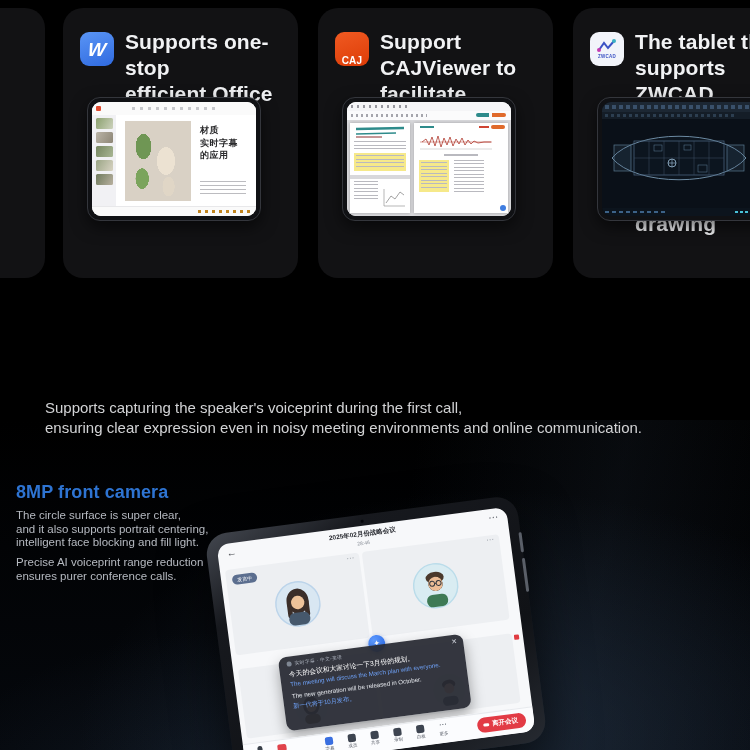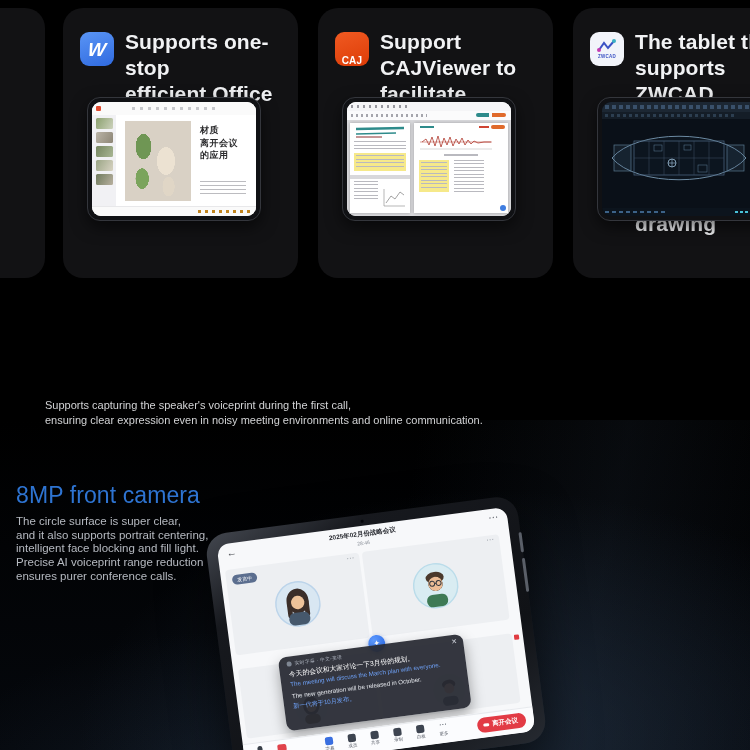--- a/index.html
+++ b/index.html
@@ -91,26 +91,26 @@
       background:repeating-linear-gradient(90deg,#2c3e50 0 3px,transparent 3px 6px);}
   .zw-cmd{position:absolute;bottom:0;left:0;right:0;height:8px;background:#0c141d;}
   .zw-cmd:before{content:"";position:absolute;left:3px;top:3px;width:60px;height:2px;
       background:repeating-linear-gradient(90deg,#3c6288 0 4px,transparent 4px 7px);}
   .zw-cmd:after{content:"";position:absolute;right:3px;top:3px;width:28px;height:2px;
       background:repeating-linear-gradient(90deg,#49c2d8 0 3px,transparent 3px 5px);}
 
   
   .headline{position:absolute;left:45px;top:330px;color:#fff;font-size:27px;font-weight:700;
             line-height:1.23;letter-spacing:.2px;}
-  .subcopy{position:absolute;left:45px;top:398px;color:#d2d3d5;font-size:11px;line-height:1.33;}
+  .subcopy{position:absolute;left:45px;top:398px;color:#d2d3d5;font-size:15px;line-height:1.33;}
 
   
   .feature{position:absolute;left:16px;z-index:6;}
   .f1{top:482px;} .f2{top:556px;} .f3{top:632px;}
-  .feature-title{font-size:23px;font-weight:400;letter-spacing:.1px;margin-bottom:6px;}
+  .feature-title{font-size:18px;font-weight:700;letter-spacing:.1px;margin-bottom:6px;}
   .feature-body{color:#b6bac1;font-size:11.5px;line-height:1.18;}
 
   
   .tab-wrap{position:absolute;left:219px;top:514px;width:314px;height:248px;
             transform:rotate(-7.5deg);z-index:4;}
   .bezel{position:absolute;inset:0;border-radius:22px;padding:11px;box-sizing:border-box;
          background:linear-gradient(150deg,#43474f 0%,#17191e 22%,#101216 70%,#262a31 100%);
          box-shadow:0 22px 50px rgba(0,0,0,.65);}
   .cam-dot{position:absolute;top:4.5px;left:50%;width:3px;height:3px;border-radius:50%;background:#05060a;}
   .side-btn{position:absolute;right:-1px;width:3px;border-radius:2px;background:#5a5f68;}
@@ -186,21 +186,21 @@
         <div class="wps-side">
           <div class="thumb t1"></div>
           <div class="thumb t2"></div>
           <div class="thumb t3"></div>
           <div class="thumb t4"></div>
           <div class="thumb t5"></div>
         </div>
         <div class="wps-main">
           <div class="wps-photo"></div>
           <div class="wps-headline prewrap">材质
-离开会议
+实时字幕
 的应用</div>
           <div class="wps-para"></div>
         </div>
         <div class="wps-foot"></div>
       </div>
     </div>
   </div>
 
   <div class="card c2">
     <div class="card-head">

